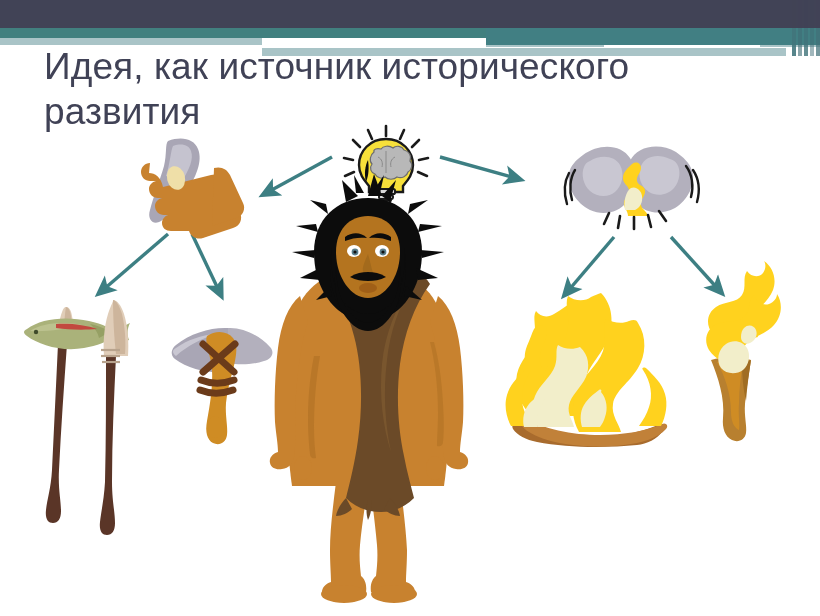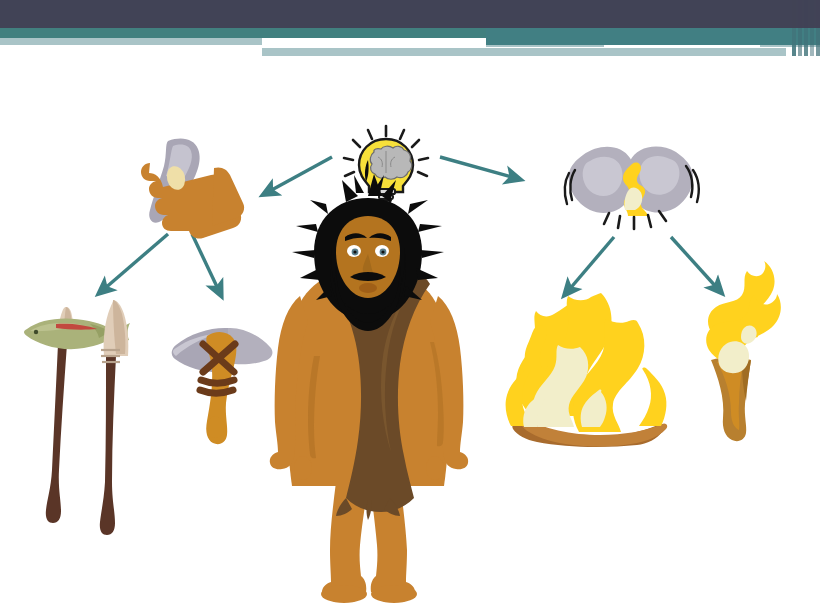--- a/index.html
+++ b/index.html
@@ -66,20 +66,21 @@
     <div class="stripe s3"></div>
     <div class="stripe s4"></div>
     <div class="stripe s5"></div>
     <div class="stripe-lo t1"></div>
     <div class="stripe-lo t2"></div>
     <div class="stripe-lo t3"></div>
     <div class="stripe-lo t4"></div>
     <div class="stripe-lo t5"></div>
   </div>
 
+  <div class="title">Идея, как источник исторического развития</div>
 
   <div class="art">
   <svg width="820" height="616" viewBox="0 0 820 616" xmlns="http://www.w3.org/2000/svg">
     <defs>
       <marker id="ah" markerWidth="7" markerHeight="7" refX="3.2" refY="3.1" orient="auto" markerUnits="strokeWidth">
         <path d="M0,0.2 L6.4,3.1 L0,6 L1.5,3.1 Z" fill="#3d7f83"></path>
       </marker>
     </defs>
 
     <g stroke="#3d7f83" stroke-width="3.4" fill="none" marker-end="url(#ah)">

